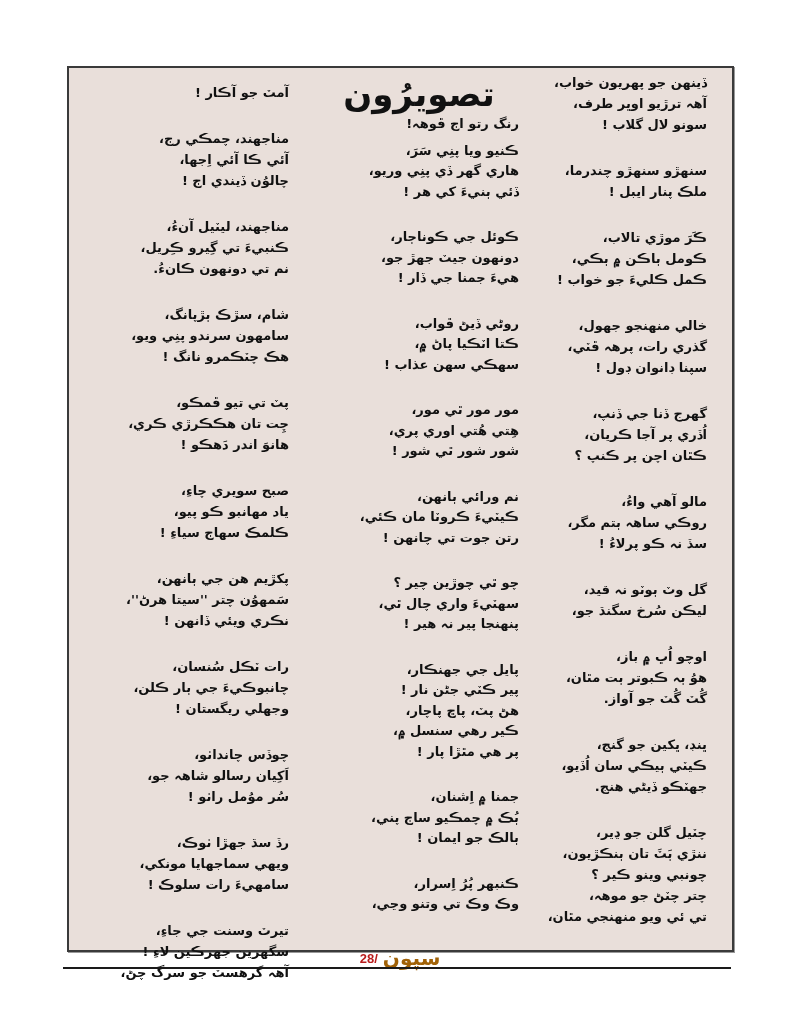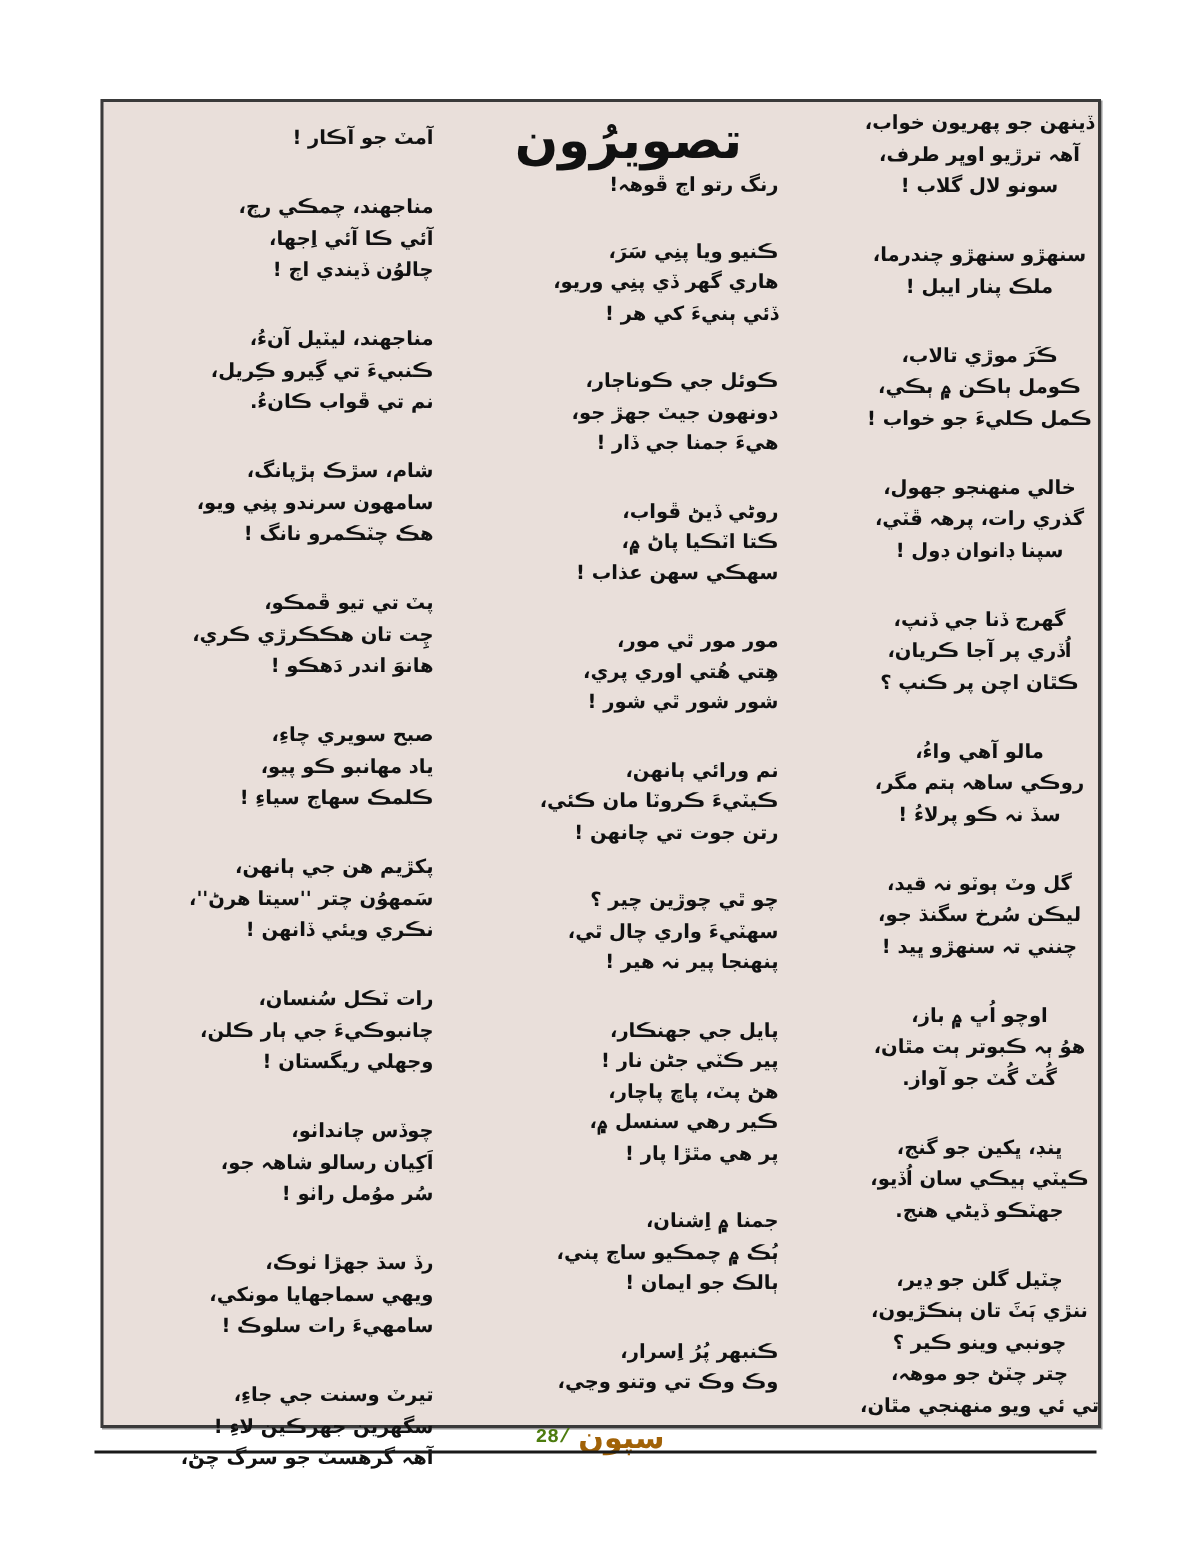--- a/index.html
+++ b/index.html
@@ -24,21 +24,21 @@
     border: 2px solid #3a3a3a;
     box-shadow: 1px 1px 0 #999;
   }
   .col {
     position: absolute;
     top: 0;
     direction: rtl;
     text-align: right;
     color: #111;
   }
-  .col-right { left: 494px; width: 180px; top: 4px; text-align: center; }
+  .col-right { left: 458px; width: 180px; top: 4px; }
   .col-mid { left: 240px; width: 210px; top: 46px; }
   .col-left { left: 30px; width: 190px; top: 14px; }
 
   .title {
     position: absolute;
     left: 250px;
     top: 6px;
     width: 200px;
     text-align: center;
     direction: rtl;
@@ -71,24 +71,24 @@
   .footer {
     position: absolute;
     left: 330px;
     top: 946px;
     width: 140px;
     text-align: center;
     direction: ltr;
     white-space: nowrap;
   }
   .page-num {
-    font-family: Liberation Mono, monospace;
+    font-family: Liberation Sans, sans-serif;
     font-size: 13px;
     font-weight: bold;
-    color: #4d7c0f;
+    color: #b91c1c;
     vertical-align: middle;
   }
   .mag-name {
     font-family: "DejaVu Sans", sans-serif;
     font-size: 20px;
     font-weight: bold;
     color: #a16207;
     vertical-align: middle;
     direction: rtl;
     unicode-bidi: embed;
@@ -126,42 +126,41 @@
         <span class="line">ڪٿان اچن پر ڪنپ ؟</span>
       </div>
       <div class="stanza">
         <span class="line">مالو آهي واءُ،</span>
         <span class="line">روڪي ساهہ ٻتم مگر،</span>
         <span class="line">سڏ نہ ڪو پرلاءُ !</span>
       </div>
       <div class="stanza">
         <span class="line">گل وٽ ٻوٽو نہ قيد،</span>
         <span class="line">ليڪن سُرخ سگنڌ جو،</span>
-        <span class="line">چنني تہ سنهڙو ڀيد !</span>
       </div>
       <div class="stanza">
         <span class="line">اوچو اُڀ ۾ باز،</span>
         <span class="line">هوُ ٻہ ڪبوتر ٻت مٿان،</span>
         <span class="line">گُٽ گُٽ جو آواز.</span>
       </div>
       <div class="stanza">
         <span class="line">ڀنڊ، ڀکين جو گنج،</span>
         <span class="line">ڪيٽي ٻيڪي سان اُڏيو،</span>
         <span class="line">جهٽڪو ڏيڻي هنج.</span>
       </div>
       <div class="stanza">
         <span class="line">چٽيل گلن جو ڍير،</span>
         <span class="line">ننڙي ٻَٽَ تان ٻنڪڙيون،</span>
         <span class="line">چونبي وينو ڪير ؟</span>
         <span class="line">چتر چٽڻ جو موهہ،</span>
         <span class="line">تي ئي ويو منهنجي مٿان،</span>
       </div>
     </div>
   <div class="col col-mid">
-    <div class="stanza" style="margin-bottom:24px;">
+    <div class="stanza" style="margin-bottom:6px;">
       <span class="line">رنگ رتو اڄ ڦوهہ!</span>
     </div>
   <div class="stanza">
         <span class="line">ڪنيو ويا پنِي سَرَ،</span>
         <span class="line">هاري گهر ڏي پنِي وريو،</span>
         <span class="line">ڏئي ٻنيءَ کي هر !</span>
       </div>
       <div class="stanza">
         <span class="line">ڪوئل جي ڪوناڄار،</span>
         <span class="line">دونهون جيٽ جهڙ جو،</span>
@@ -209,21 +208,21 @@
         <span class="line">آمٽ جو آڪار !</span>
       </div>
       <div class="stanza">
         <span class="line">مناجهند، چمڪي رڄ،</span>
         <span class="line">آئي ڪا آئي اِجها،</span>
         <span class="line">چالوُن ڏيندي اڄ !</span>
       </div>
       <div class="stanza">
         <span class="line">مناجهند، ليٽيل آنءُ،</span>
         <span class="line">ڪنبيءَ تي گِيرو ڪِريل،</span>
-        <span class="line">نم تي ڦواب ڪانءُ.</span>
+        <span class="line">نم تي دونهون ڪانءُ.</span>
       </div>
       <div class="stanza">
         <span class="line">شام، سڙڪ ٻڙپانگ،</span>
         <span class="line">سامهون سرندو پنِي ويو،</span>
         <span class="line">هڪ چٽڪمرو نانگ !</span>
       </div>
       <div class="stanza">
         <span class="line">پٽ تي تيو ڦمڪو،</span>
         <span class="line">چِت تان هڪڪرڙي ڪري،</span>
         <span class="line">هانوَ اندر دَهڪو !</span>

